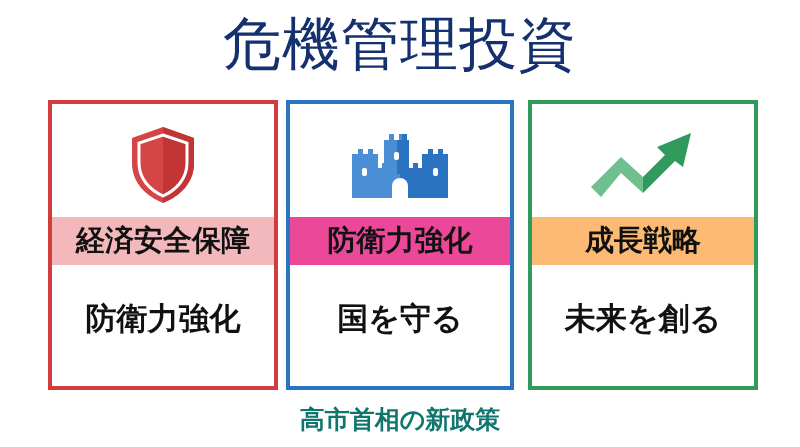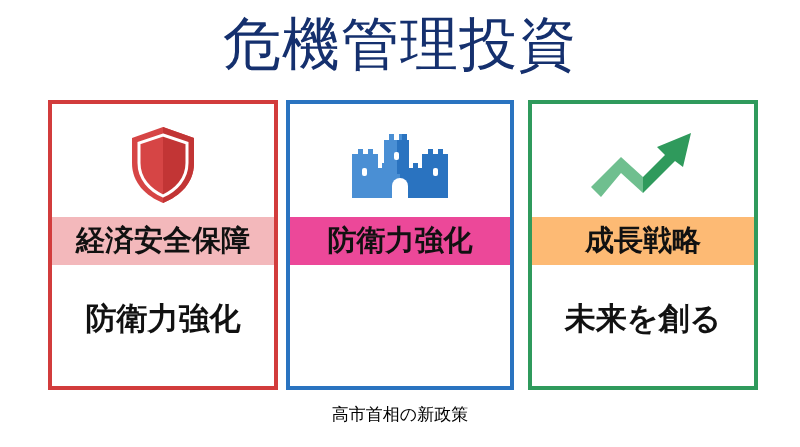--- a/index.html
+++ b/index.html
@@ -11,21 +11,21 @@
   .card.c0 { left:48px; width:222px; border-color:#d23c3c; }
   .card.c1 { left:286px; width:220px; border-color:#2a73c0; }
   .card.c2 { left:528px; width:222px; border-color:#2f9a5c; }
   .icon { position:absolute; left:0; top:16px; width:100%; height:90px; display:flex; justify-content:center; align-items:center; }
   .band { position:absolute; left:0; top:113px; width:100%; height:48px; display:flex; align-items:center; justify-content:center;
           font-size:29px; font-weight:bold; color:#111; }
   .c0 .band { background:#f3b8bb; }
   .c1 .band { background:#ec4899; }
   .c2 .band { background:#fdba74; }
   .sub { position:absolute; left:0; top:190px; width:100%; text-align:center; font-size:31px; font-weight:bold; color:#111; line-height:48px; }
-  .footer { position:absolute; left:0; top:403px; width:800px; text-align:center; font-size:17px; font-weight:normal; color:#000000; }
+  .footer { position:absolute; left:0; top:403px; width:800px; text-align:center; font-size:25px; font-weight:bold; color:#0f766e; }
 </style>
 </head>
 <body>
 
 <div class="title">危機管理投資</div>
 
 <div class="card c0">
   <div class="icon">
     <svg width="70" height="80" viewBox="0 0 70 80">
       <path d="M35 2 L66 13 L66 38 C66 58 52 71 35 78 C18 71 4 58 4 38 L4 13 Z" fill="#d64545"></path>
@@ -52,20 +52,21 @@
       </g>
       <g fill="#fff">
         <path d="M40 66 v-12 a8 8 0 0 1 16 0 v12 Z"></path>
         <rect x="10" y="36" width="5" height="8" rx="2"></rect>
         <rect x="81" y="36" width="5" height="8" rx="2"></rect>
         <rect x="42" y="20" width="5" height="8" rx="2"></rect>
       </g>
     </svg>
   </div>
   <div class="band">防衛力強化</div>
+  <div class="sub">国を守る</div>
 </div>
 
 <div class="card c2">
   <div class="icon">
     <svg width="104" height="72" viewBox="0 0 104 72">
       <path d="M0 58 L30 28 L52 48 L52 64 L30 44 L10 68 Z" fill="#6fbf8f"></path>
       <path d="M52 48 L74 26 L66 18 L100 4 L92 38 L84 32 L52 64 Z" fill="#2f9a5c"></path>
     </svg>
   </div>
   <div class="band">成長戦略</div>

